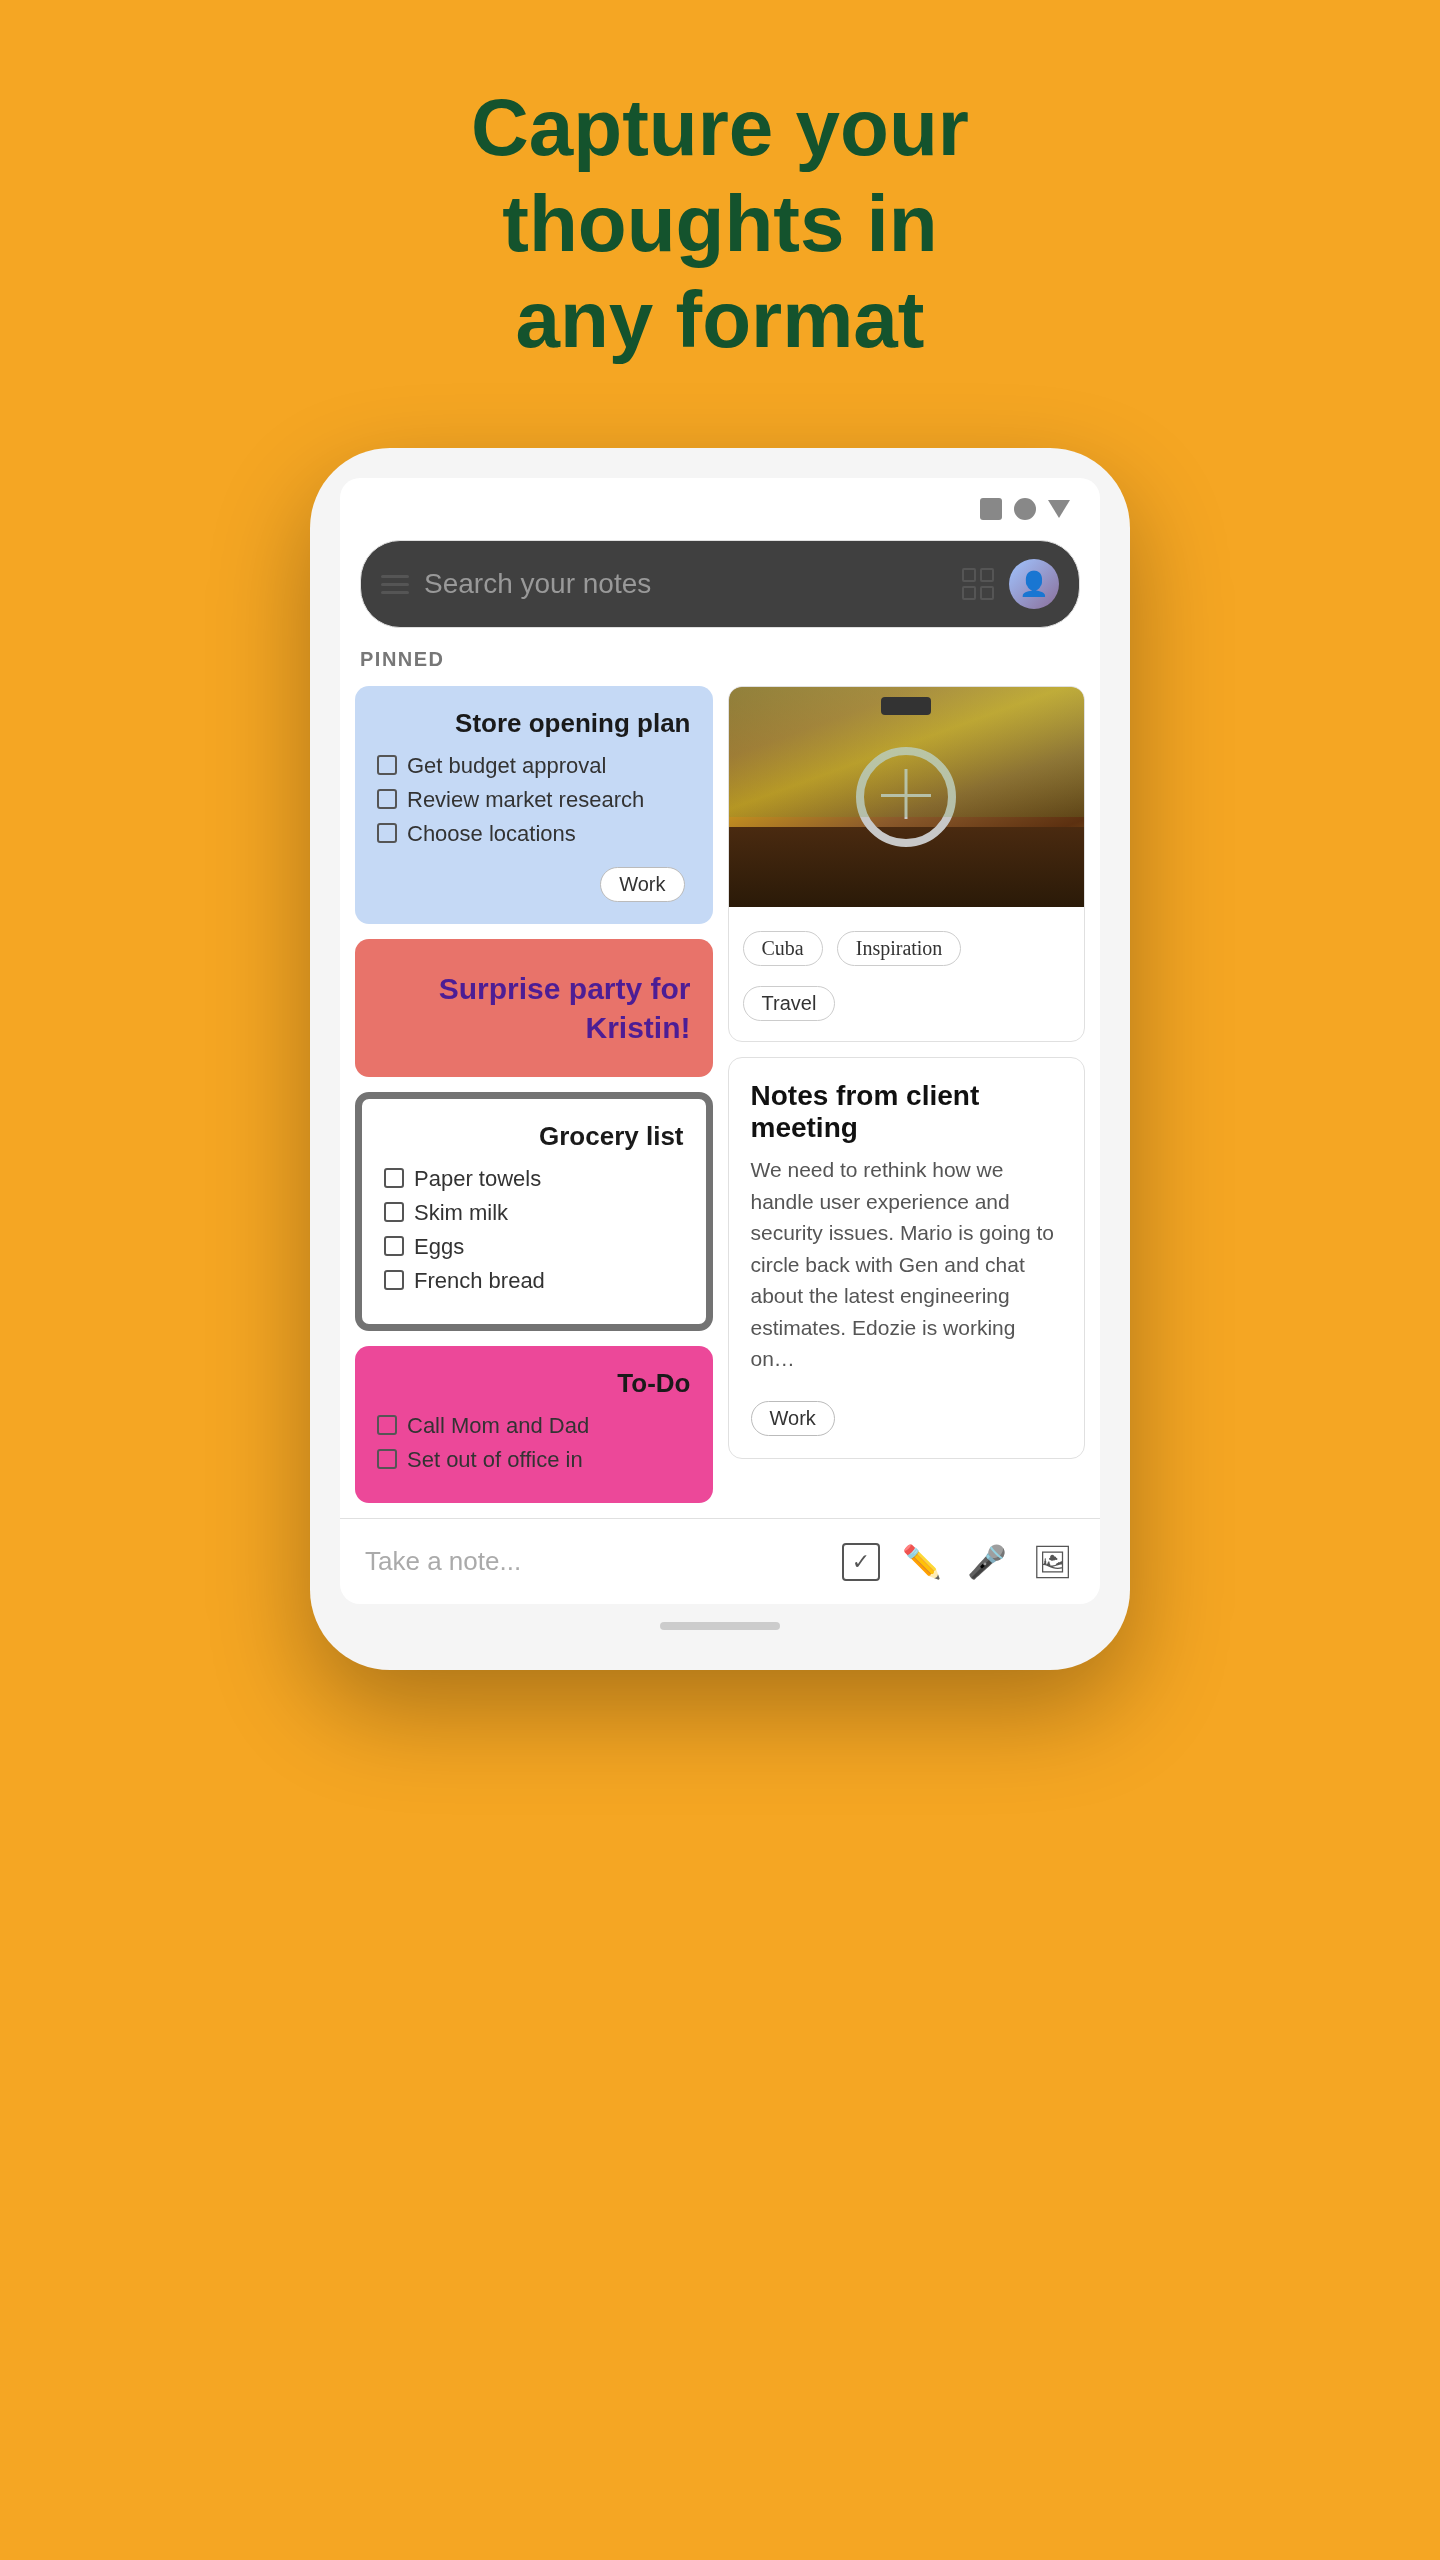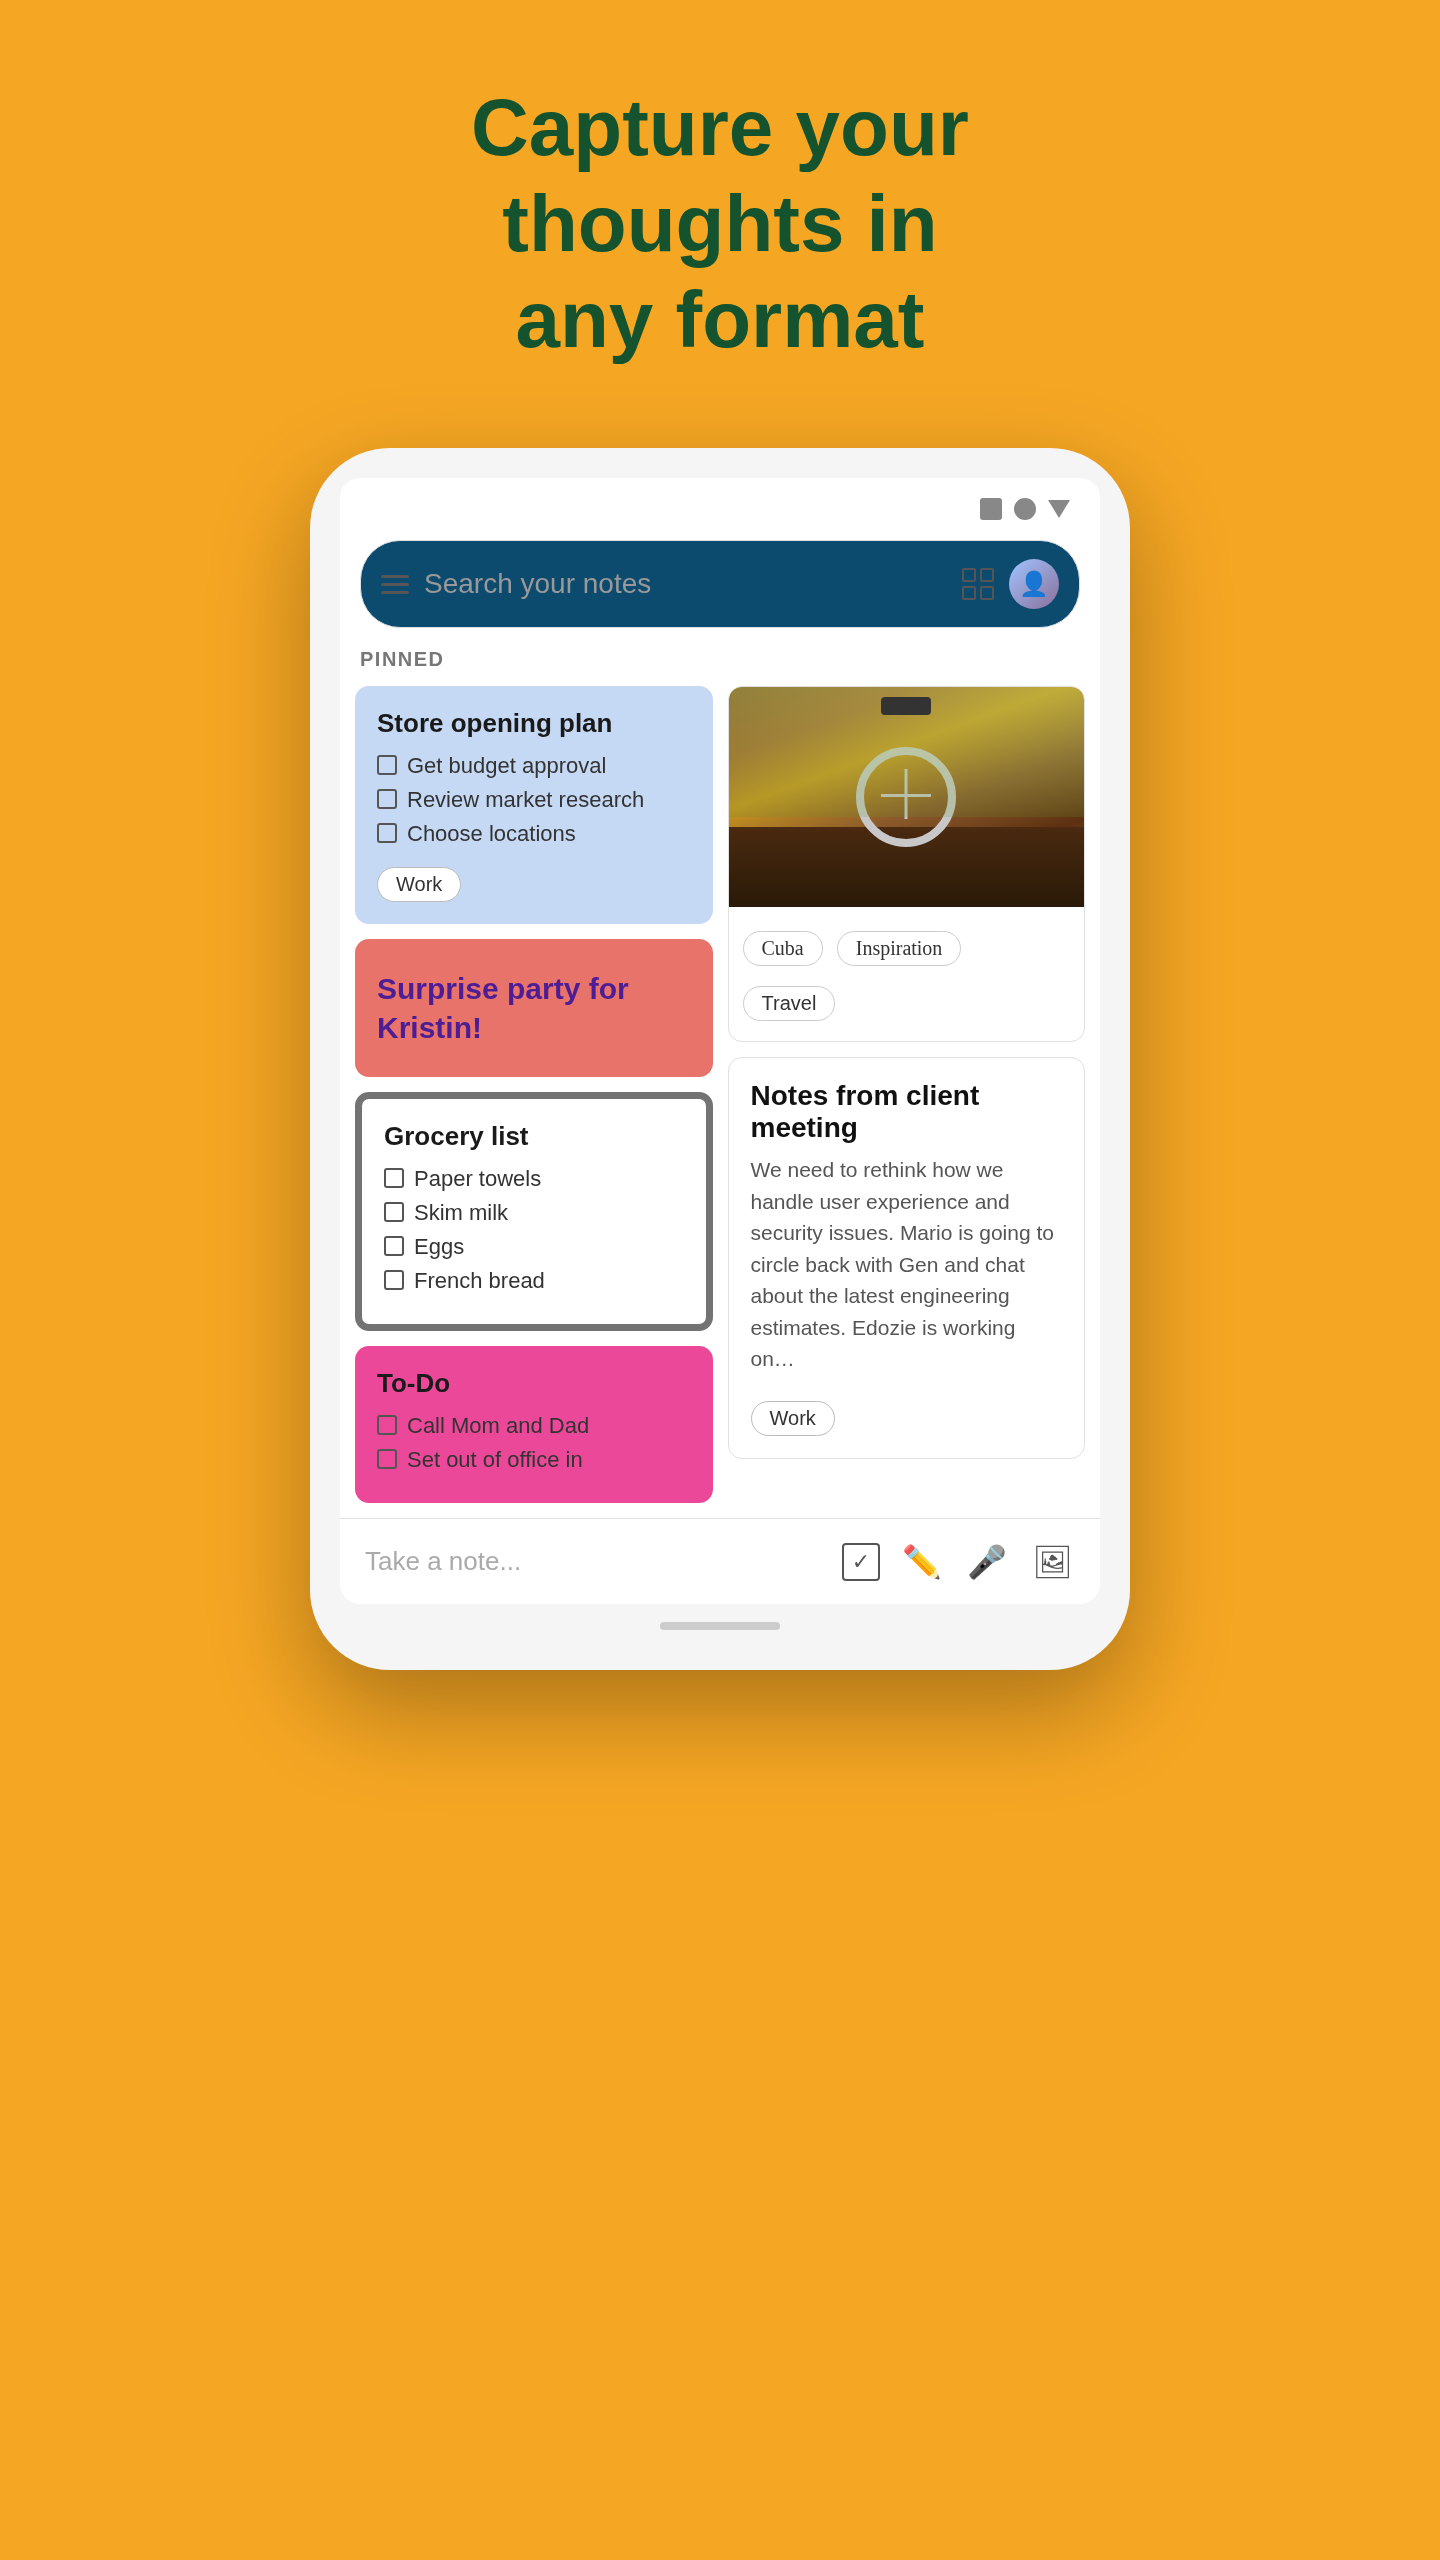--- a/index.html
+++ b/index.html
@@ -72,21 +72,21 @@
       border-left: 11px solid transparent;
       border-right: 11px solid transparent;
       border-top: 18px solid #888;
     }
 
     
     .search-bar {
       display: flex;
       align-items: center;
       margin: 10px 20px 20px;
-      background: #0c4a6e;
+      background: #404040;
       border-radius: 40px;
       padding: 18px 20px;
       gap: 15px;
       border: 1px solid #e0e0e0;
     }
 
     .hamburger-icon {
       display: flex;
       flex-direction: column;
       gap: 5px;
@@ -326,20 +326,21 @@
       background: white;
       border: 1px solid #e0e0e0;
       border-radius: 14px;
       padding: 22px;
     }
 
     .col-left {
       display: flex;
       flex-direction: column;
       gap: 15px;
+      text-align: right;
     }
 
     .col-right {
       display: flex;
       flex-direction: column;
       gap: 15px;
     }
   </style>
 </head>
 <body>

